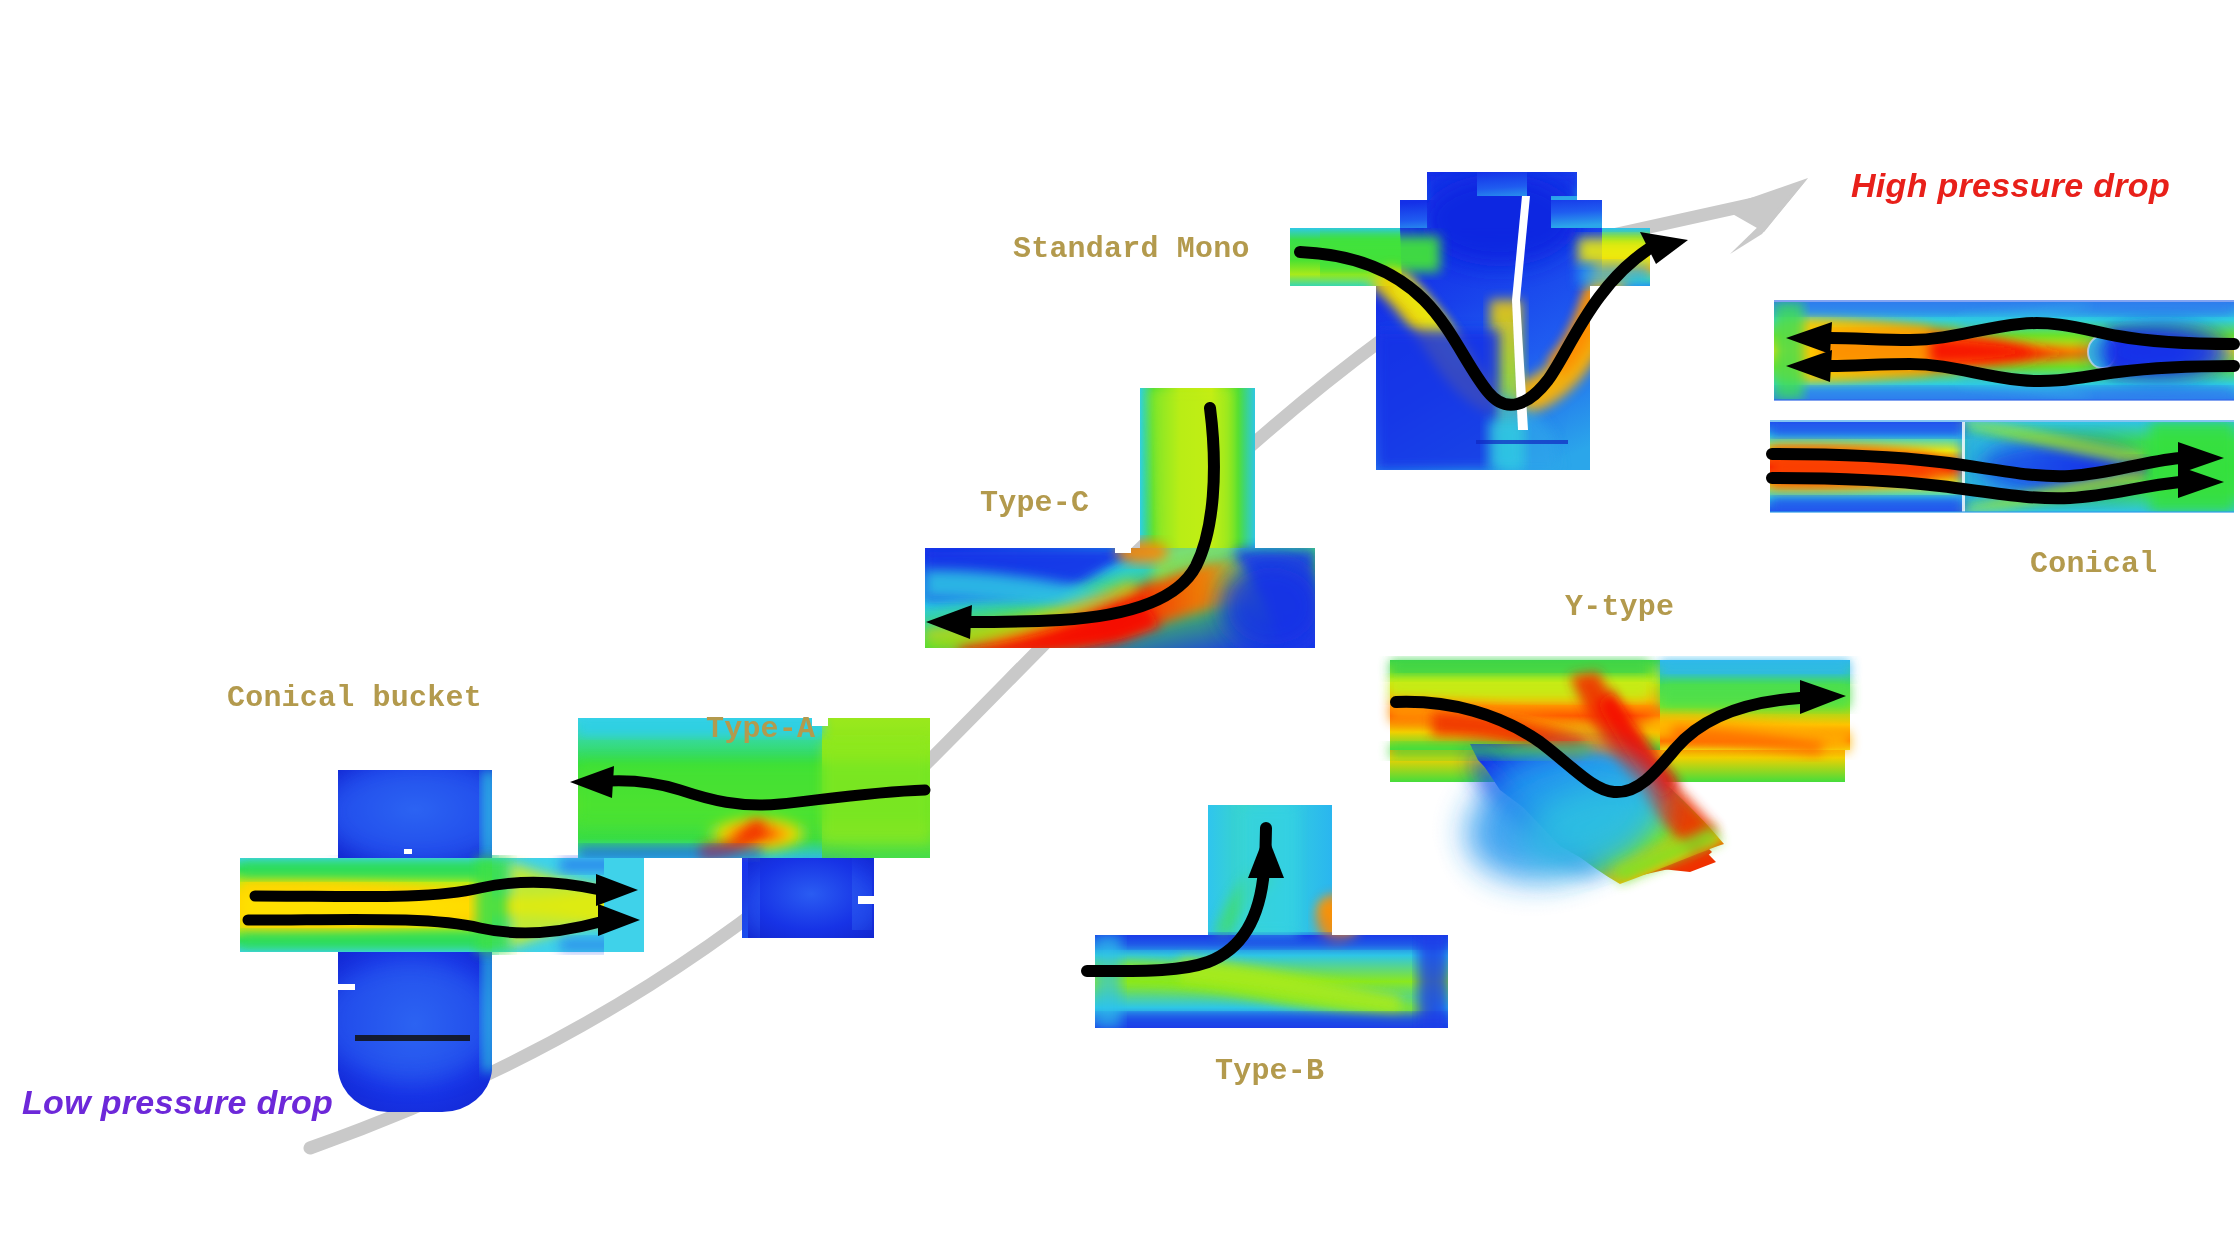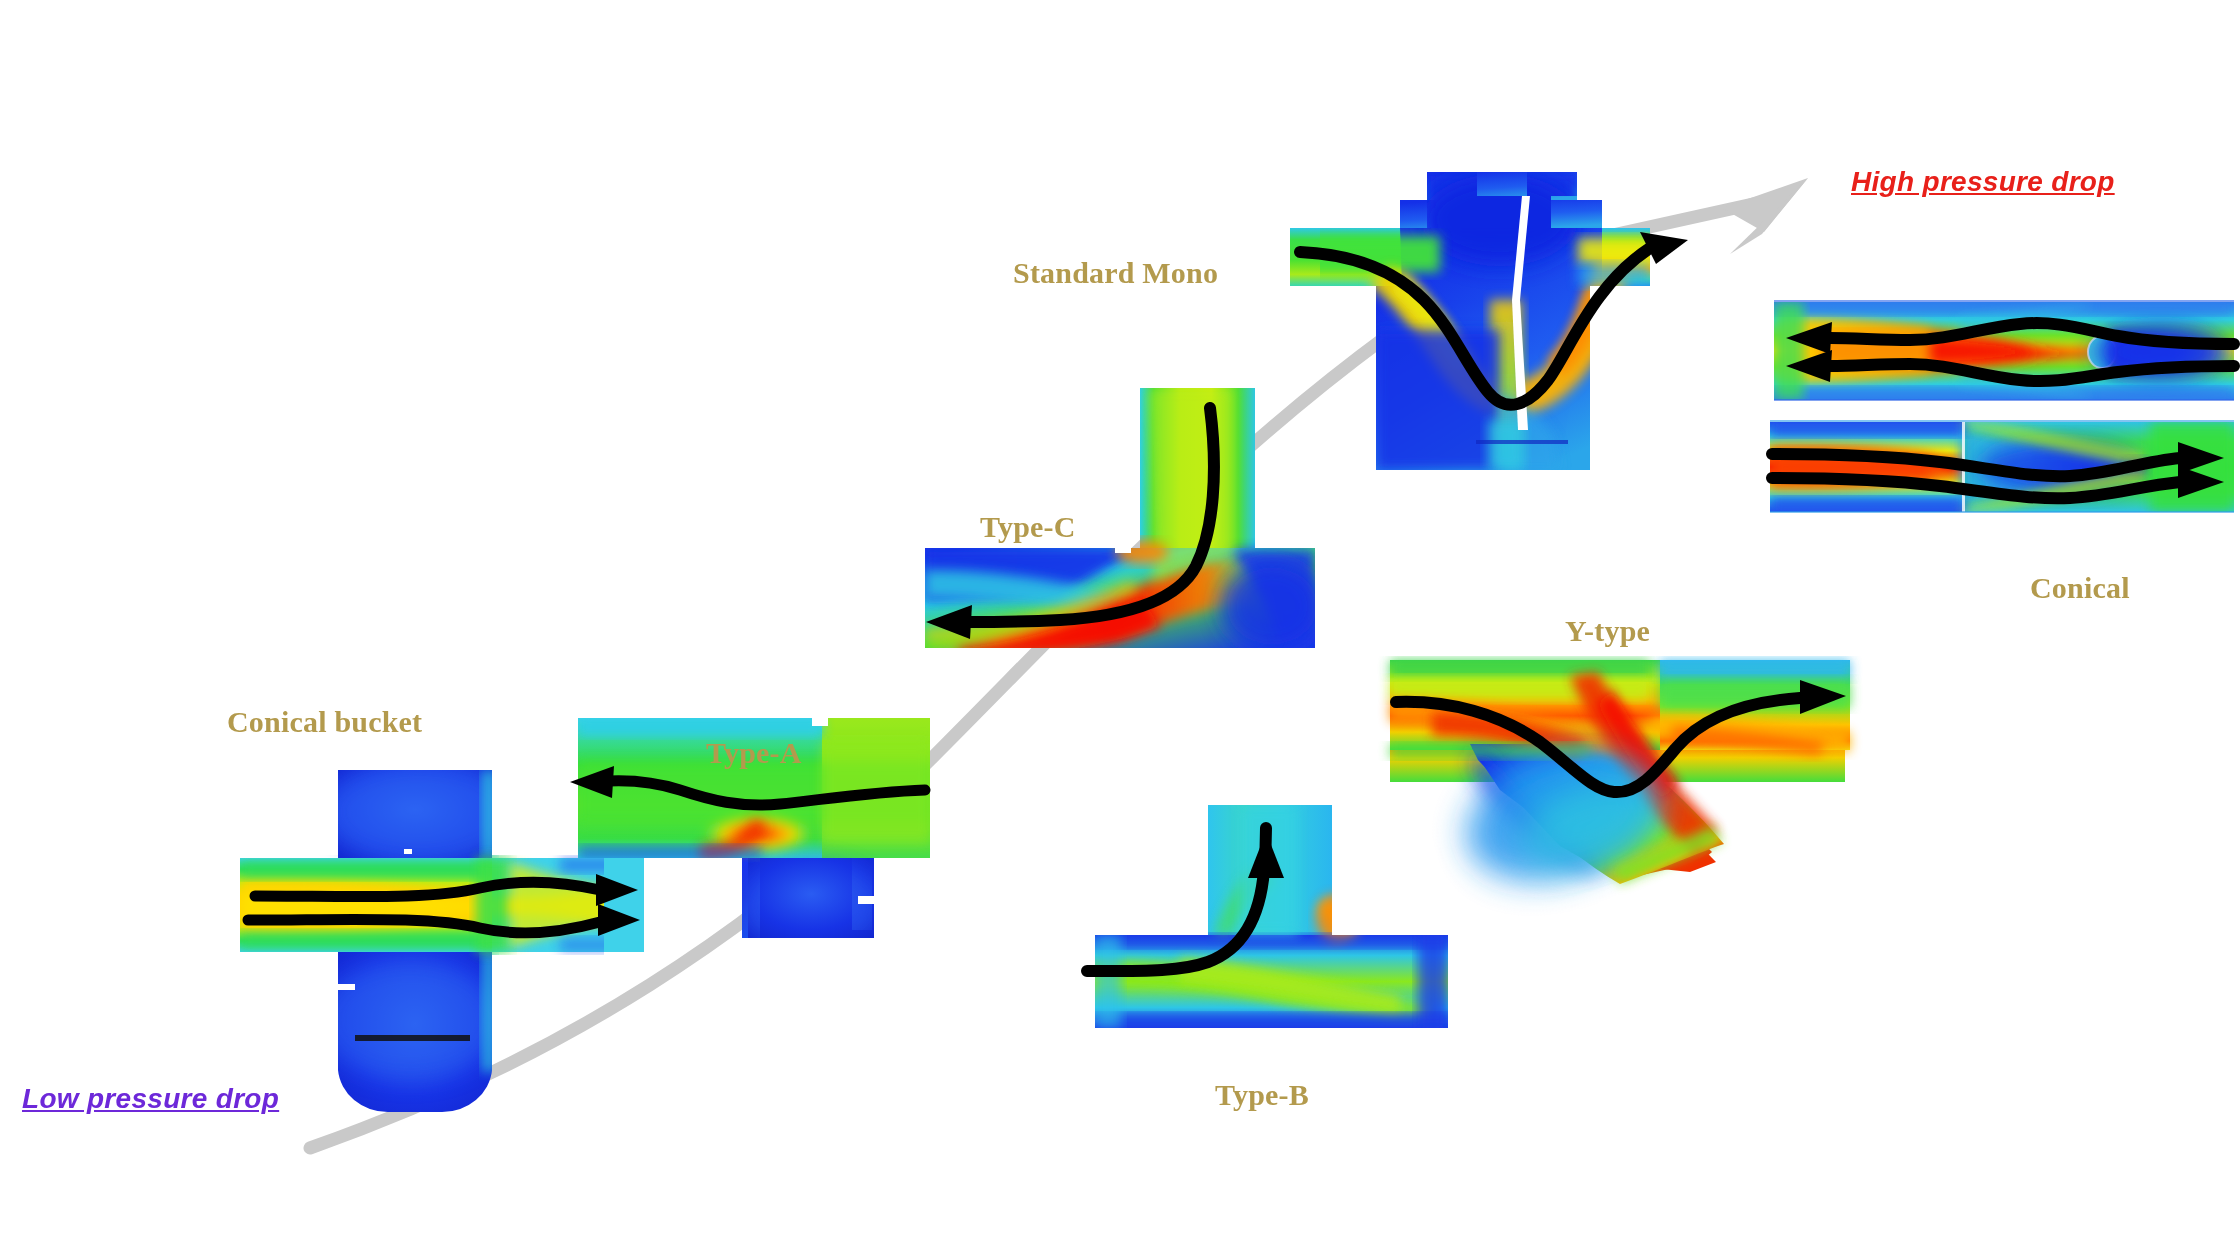--- a/index.html
+++ b/index.html
@@ -19,36 +19,34 @@
   #vector-layer {
     position: absolute;
     left: 0;
     top: 0;
     width: 2240px;
     height: 1260px;
   }
   .device-label {
     position: absolute;
     color: #b39a4d;
-    font-family: Liberation Serif, serif;
+    font-family: Liberation Mono, monospace;
     font-weight: bold;
     font-size: 30px;
     white-space: nowrap;
     letter-spacing: 0.2px;
-    margin-top: 24px;
   }
   .axis-label {
     position: absolute;
     font-family: "Liberation Sans", sans-serif;
     font-weight: bold;
     font-style: italic;
-    font-size: 28px;
+    font-size: 34px;
     white-space: nowrap;
     letter-spacing: 0.3px;
-    text-decoration: underline;
   }
   #label-low-pressure  { color: #6d28d9; }
   #label-high-pressure { color: #e8201a; }
 </style>
 </head>
 <body>
 
 <div id="stage">
 
   <svg id="vector-layer" viewBox="0 0 2240 1260" xmlns="http://www.w3.org/2000/svg">

